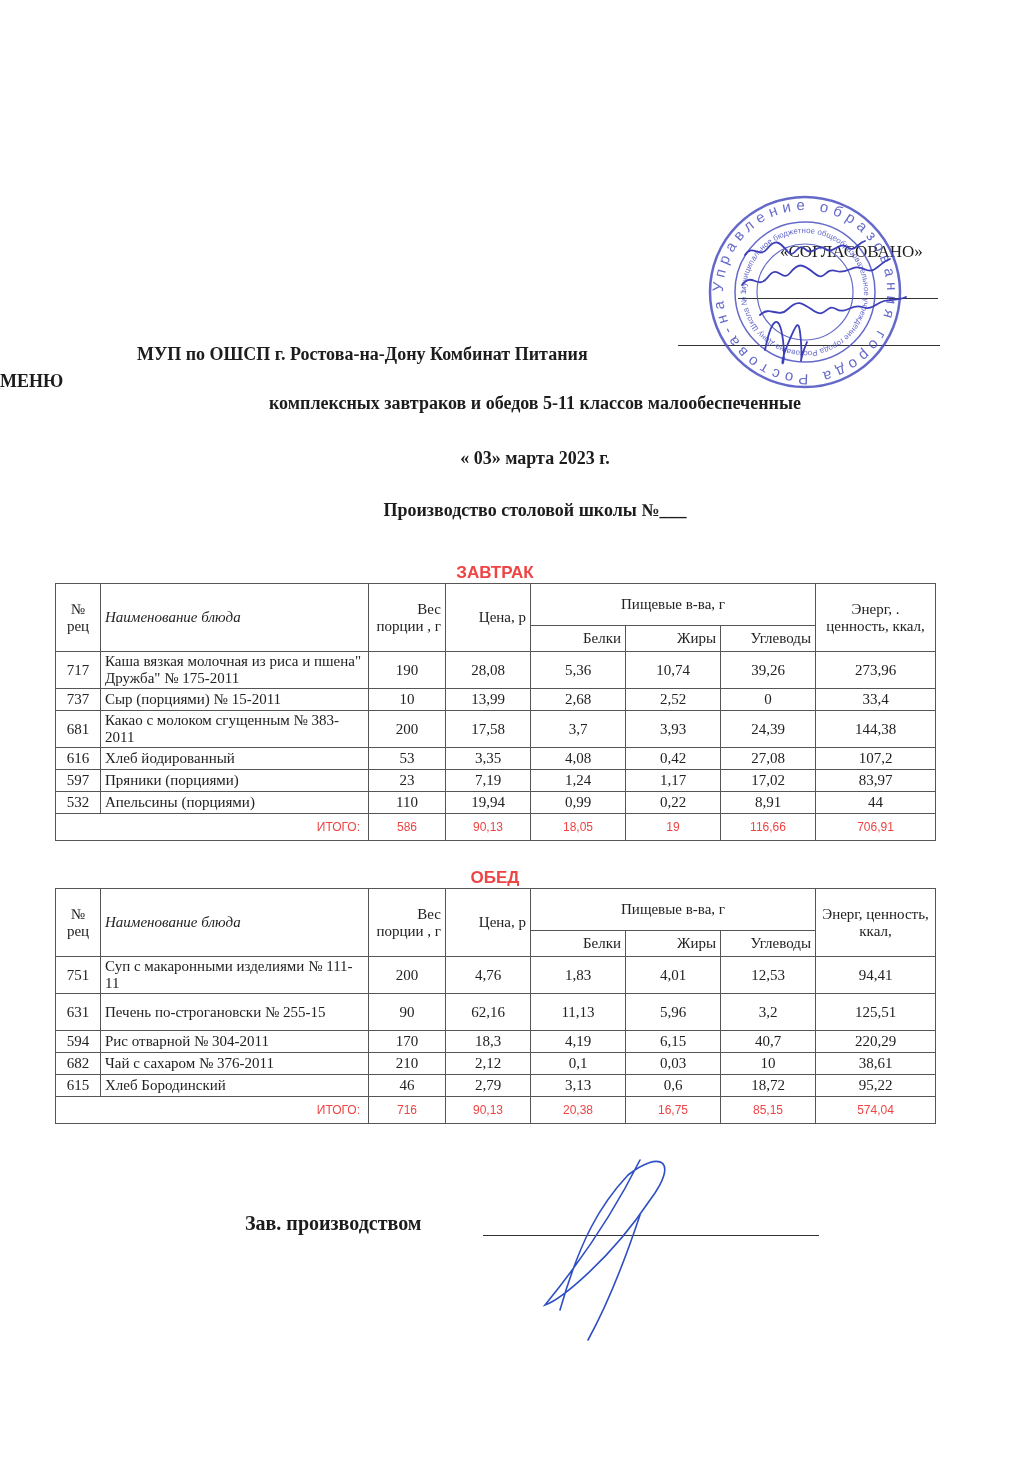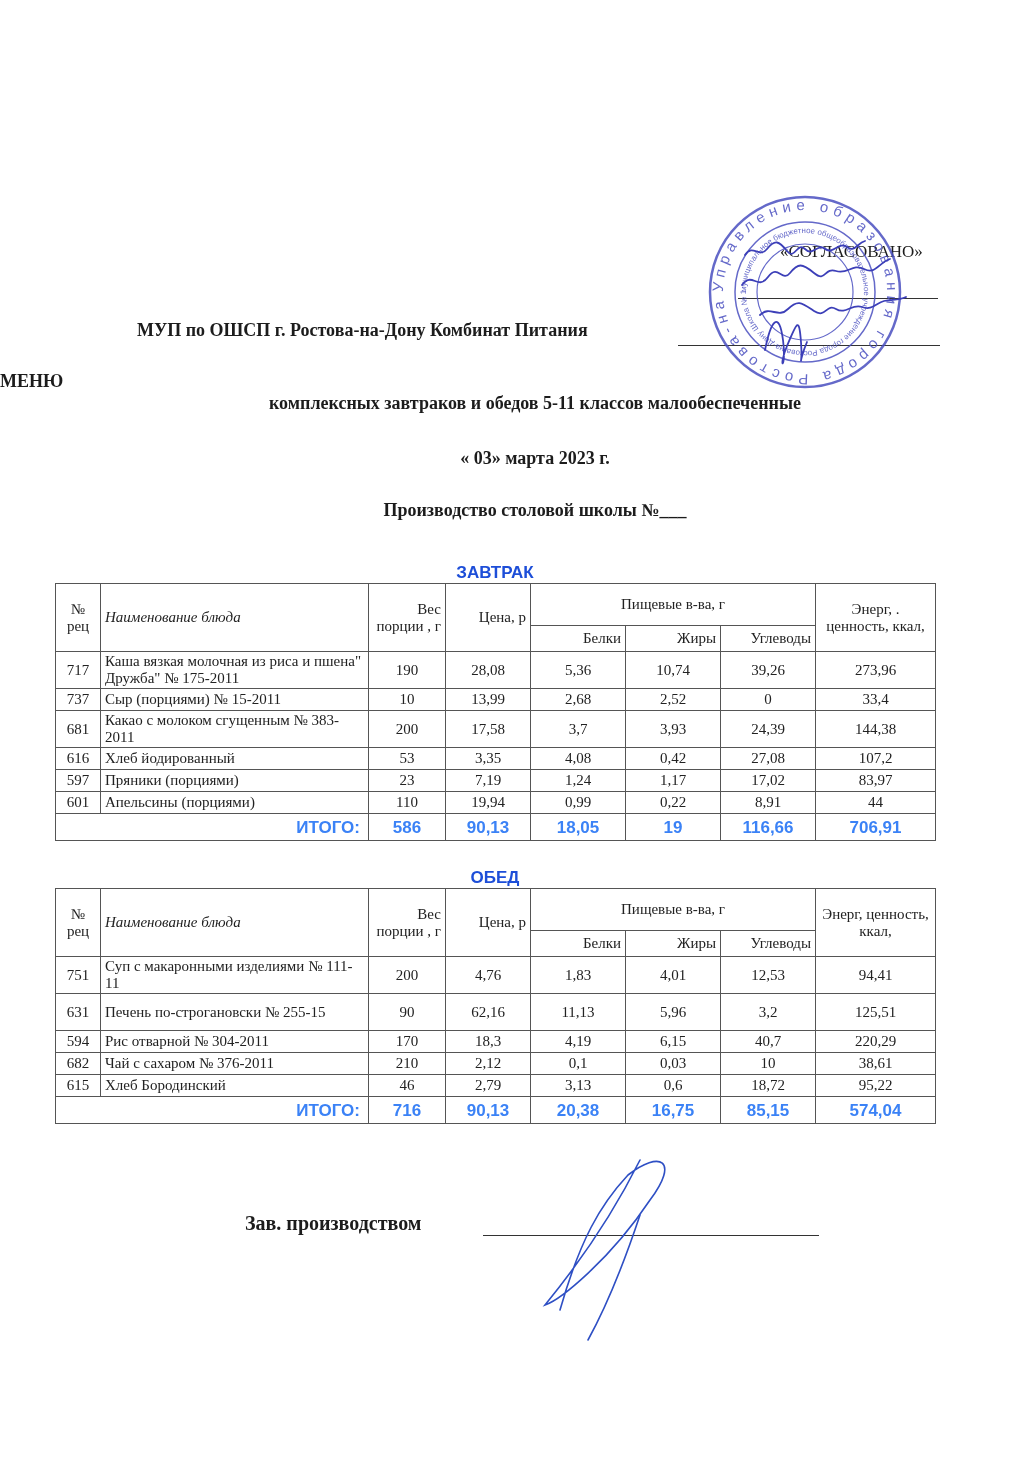--- a/index.html
+++ b/index.html
@@ -1,34 +1,34 @@
 <!DOCTYPE html>
 <html><head>
 <meta charset="utf-8">
 <style>
   html, body { margin: 0; padding: 0; }
   body { width: 1024px; height: 1461px; background: #ffffff; position: relative; overflow: hidden; font-family: "Liberation Serif", serif; color: #1c1c1c; }
   .abs { position: absolute; }
   .approved { left: 780px; top: 226px; font-size: 17px; white-space: nowrap; margin-top: 16px; }
   .approve-line { left: 738px; top: 298px; width: 200px; height: 0; border-top: 1px solid #333; }
-  .org { left: 137px; top: 320px; font-size: 18px; font-weight: bold; white-space: nowrap; }
+  .org { left: 137px; top: 344px; font-size: 18px; font-weight: bold; white-space: nowrap; }
   .org-line { left: 678px; top: 345px; width: 262px; border-top: 1.5px solid #333; }
   .menu-title { left: 0; width: 1024px; top: 371px; font-size: 18px; font-weight: bold; }
   .menu-sub { left: 0; width: 1070px; top: 393px; text-align: center; font-size: 18px; font-weight: bold; }
   .date { left: 0; width: 1070px; top: 448px; text-align: center; font-size: 18px; font-weight: bold; }
   .school { left: 0; width: 1070px; top: 500px; text-align: center; font-size: 18px; font-weight: bold; }
-  .section-title { font-family: "Liberation Sans", sans-serif; font-weight: bold; font-size: 17px; left: 0; width: 990px; text-align: center; color: #1d4ed8; }
+  .section-title { font-family: "Liberation Sans", sans-serif; font-weight: bold; font-size: 17px; left: 0; width: 990px; text-align: center; color: #ef4444; }
   table.menu { position: absolute; left: 55px; width: 880px; border-collapse: collapse; font-size: 15px; table-layout: fixed; padding-left: 40px; }
   table.menu td, table.menu th { border: 1px solid #555; padding: 0 4px; font-weight: normal; line-height: 17px; color: #222; }
   table.menu th { text-align: center; vertical-align: middle; }
   table.menu td { text-align: center; vertical-align: middle; }
   table.menu td.name { text-align: left; }
   table.menu th.name-h { text-align: left; font-style: italic; }
   table.menu th.weight-h, table.menu th.price-h { text-align: right; }
-  table.menu tr.total td { font-family: "Liberation Sans", sans-serif; font-weight: bold; font-size: 17px; height: 26px; color: #3b82f6; }
+  table.menu tr.total td { font-family: "Liberation Sans", sans-serif; font-weight: normal; font-size: 12px; height: 26px; color: #ef4444; }
   table.menu tr.total td.total-label { text-align: right; padding-right: 8px; }
   .sign-label { left: 245px; top: 1212px; font-size: 20px; font-weight: bold; white-space: nowrap; }
   .sign-line { left: 483px; top: 1235px; width: 336px; border-top: 1.5px solid #333; }
   svg.overlay { position: absolute; left: 0; top: 0; }
 </style>
 </head>
 <body>
 
 <div class="abs approved">«СОГЛАСОВАНО»</div>
 <div class="abs approve-line"></div>
@@ -111,21 +111,21 @@
         <td>597</td>
         <td class="name">Пряники (порциями)</td>
         <td>23</td>
         <td>7,19</td>
         <td>1,24</td>
         <td>1,17</td>
         <td>17,02</td>
         <td>83,97</td>
       </tr>
       <tr style="height: 22px;">
-        <td>601</td>
+        <td>532</td>
         <td class="name">Апельсины (порциями)</td>
         <td>110</td>
         <td>19,94</td>
         <td>0,99</td>
         <td>0,22</td>
         <td>8,91</td>
         <td>44</td>
       </tr>
       <tr class="total">
         <td colspan="2" class="total-label">ИТОГО:</td>

